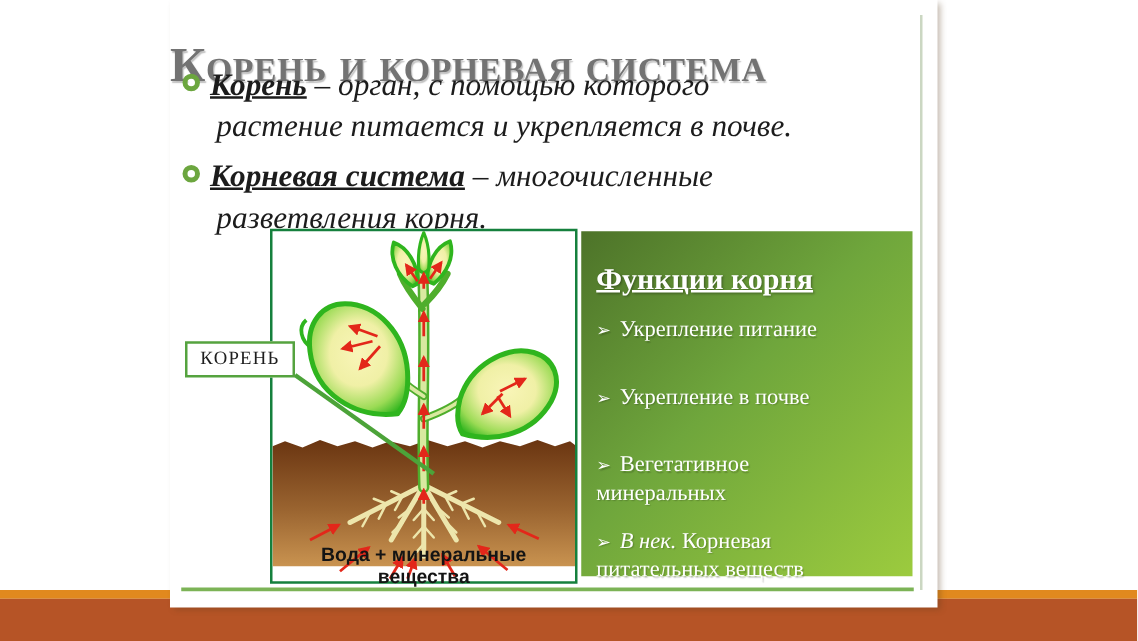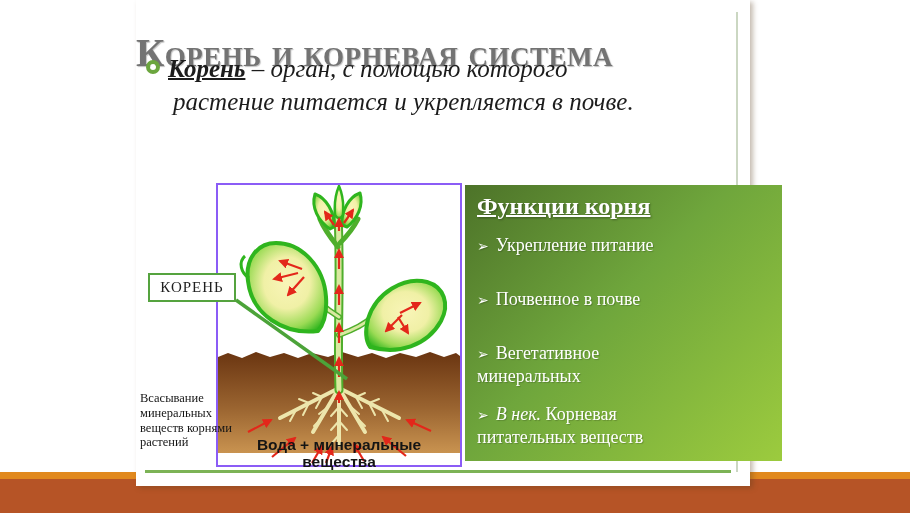--- a/index.html
+++ b/index.html
@@ -32,44 +32,44 @@
   }
   .ring{
     display:inline-block;width:6px;height:6px;border:4px solid #6CA63F;
     border-radius:50%;margin-right:8px;vertical-align:3px;
   }
   .term{font-weight:bold;text-decoration:underline;text-decoration-thickness:2px;}
 
   
   .plant-figure{
     position:absolute;left:80px;top:183px;width:242px;height:280px;
-    border:2px solid #8b5cf6;background:#fff;overflow:visible;
+    border:2px solid #15803d;background:#fff;overflow:visible;
   }
   .bottom-caption{
     position:absolute;left:0;top:251px;width:100%;text-align:center;
     font-family:"Liberation Sans",sans-serif;font-weight:bold;
     font-size:15.5px;line-height:1.12;color:#141414;
   }
   .root-label{
     position:absolute;left:12px;top:273px;width:84px;height:25px;
     border:2px solid #55A33F;background:#fff;
     display:flex;align-items:center;justify-content:center;
     font-size:15px;letter-spacing:1px;color:#1e1e1e;
   }
   .left-caption{
     position:absolute;left:4px;top:391px;width:95px;
     font-size:12.5px;line-height:1.18;color:#161616;
   }
   .pointer-svg{position:absolute;left:0;top:0;width:614px;height:486px;pointer-events:none;}
 
   
   .functions-panel{
-    position:absolute;left:329px;top:185px;width:317px;height:276px;
+    position:absolute;left:329px;top:185px;width:265px;height:276px;
     background:linear-gradient(135deg,#4D7329 0%,#6FA63C 45%,#9CCB3E 100%);
-    box-sizing:border-box;padding:6px 8px 0 12px;
+    box-sizing:border-box;padding:24px 8px 0 12px;
   }
   .fp-title{
     font-weight:bold;text-decoration:underline;text-decoration-thickness:2px;
     color:#ffffff;font-size:24px;margin:2px 0 14px 0;
     text-shadow:1px 1px 2px rgba(0,0,0,0.35);
   }
   .fp-item{
     color:#ffffff;font-size:18px;line-height:1.28;max-width:226px;
     margin:0 0 31px 0;text-shadow:1px 1px 1px rgba(0,0,0,0.2);
   }
@@ -87,20 +87,23 @@
 
   <div class="panel">
 
     <div class="v-accent"></div>
 
     <h1 class="page-title">Корень и корневая система</h1>
 
     <div class="bullets">
       <div class="bullet">
         <span class="ring"></span><span class="term">Корень</span><span> – </span><span>орган, с помощью которого растение питается и укрепляется в почве.</span>
+      </div>
+      <div class="bullet">
+        <span class="ring"></span><span class="term">Корневая система</span><span> – </span><span>многочисленные разветвления корня.</span>
       </div>
     </div>
 
     <div class="plant-figure">
       <svg width="242" height="280" viewBox="0 0 242 280">
         <defs>
           <linearGradient id="soilGrad" x1="0" y1="0" x2="0" y2="1">
             <stop offset="0" stop-color="#6A3511"></stop>
             <stop offset="0.55" stop-color="#9A6430"></stop>
             <stop offset="1" stop-color="#C99350"></stop>
@@ -193,29 +196,28 @@
       </svg>
       <div class="bottom-caption">Вода + минеральные вещества</div>
     </div>
 
     <svg class="pointer-svg" viewBox="0 0 614 486">
       <line x1="100" y1="300" x2="211" y2="379" stroke="#4CA339" stroke-width="3.5"></line>
     </svg>
 
     <div class="root-label">КОРЕНЬ</div>
 
-    <div class="left-caption">Всасывание минеральных веществ корнями растений</div>
 
     <div class="functions-panel">
       <h2 class="fp-title">Функции корня</h2>
       <div class="fp-item">
         <span class="fp-glyph">➢</span><span>Укрепление питание</span>
       </div>
       <div class="fp-item">
-        <span class="fp-glyph">➢</span><span>Почвенное в почве</span>
+        <span class="fp-glyph">➢</span><span>Укрепление в почве</span>
       </div>
       <div class="fp-item tight">
         <span class="fp-glyph">➢</span><span>Вегетативное минеральных</span>
       </div>
       <div class="fp-item">
         <span class="fp-glyph">➢</span><span class="fp-prefix">В нек.</span><span> Корневая питательных веществ</span>
       </div>
     </div>
 
     <div class="green-underline"></div>

